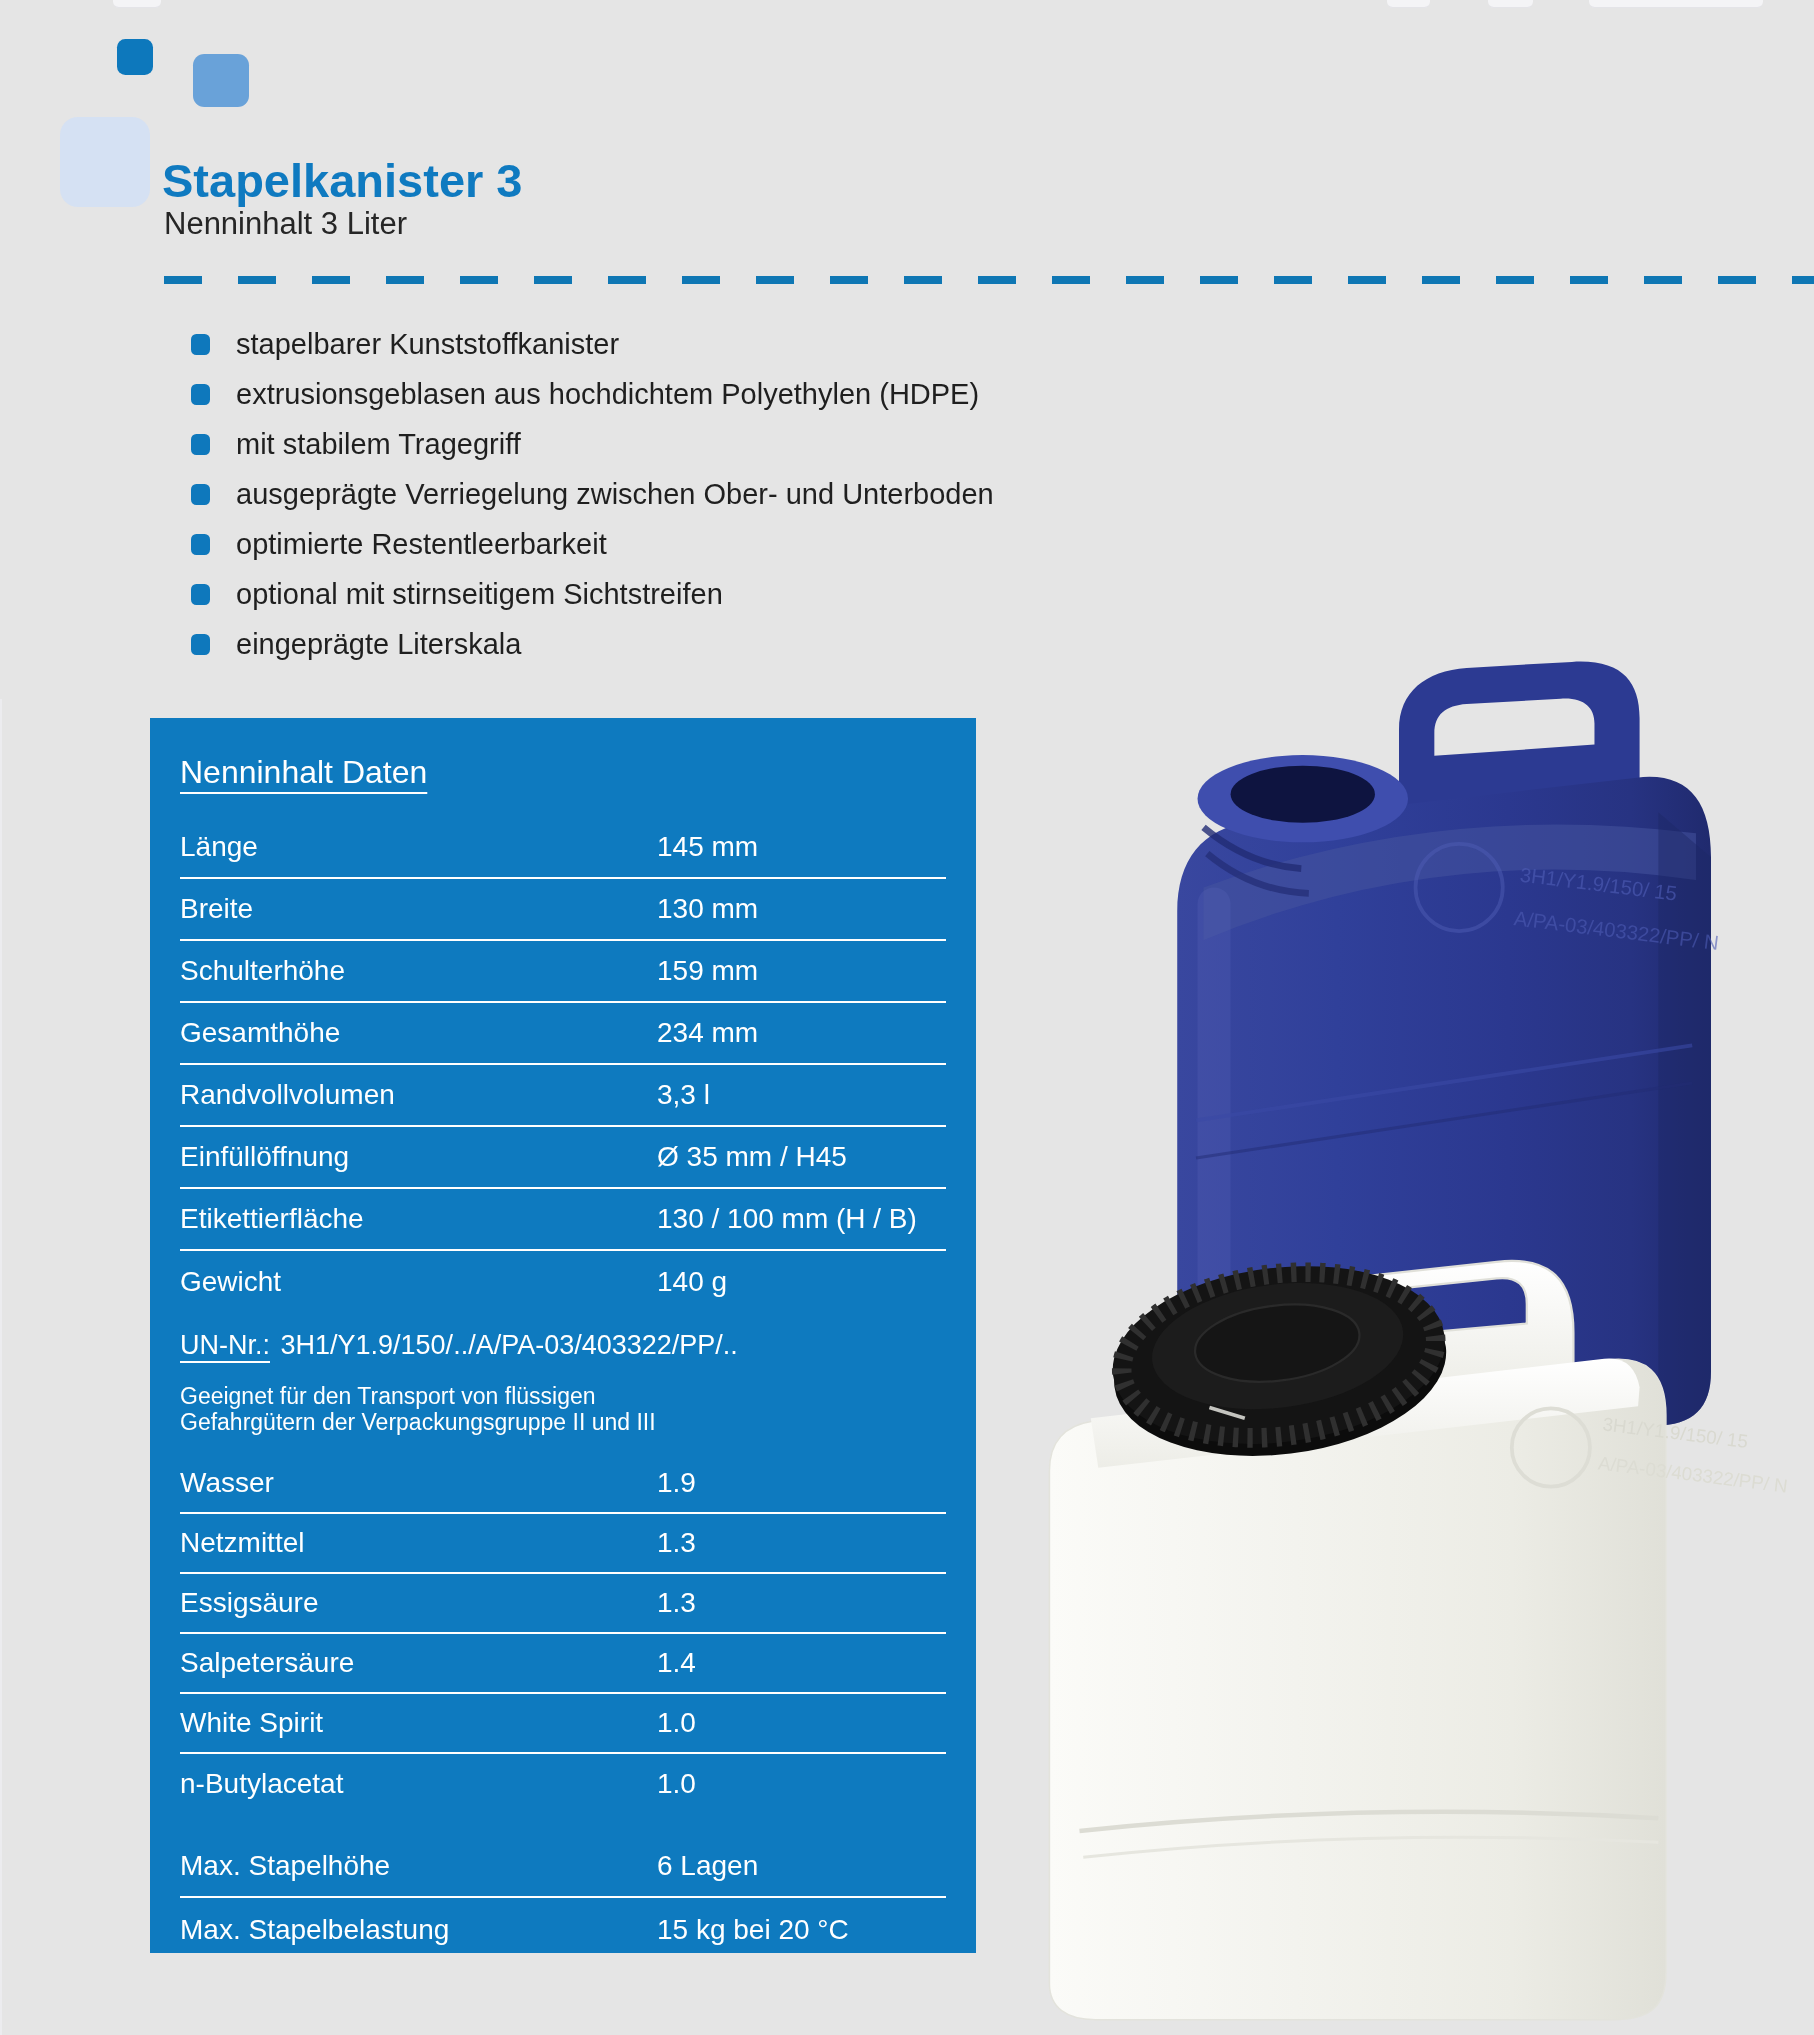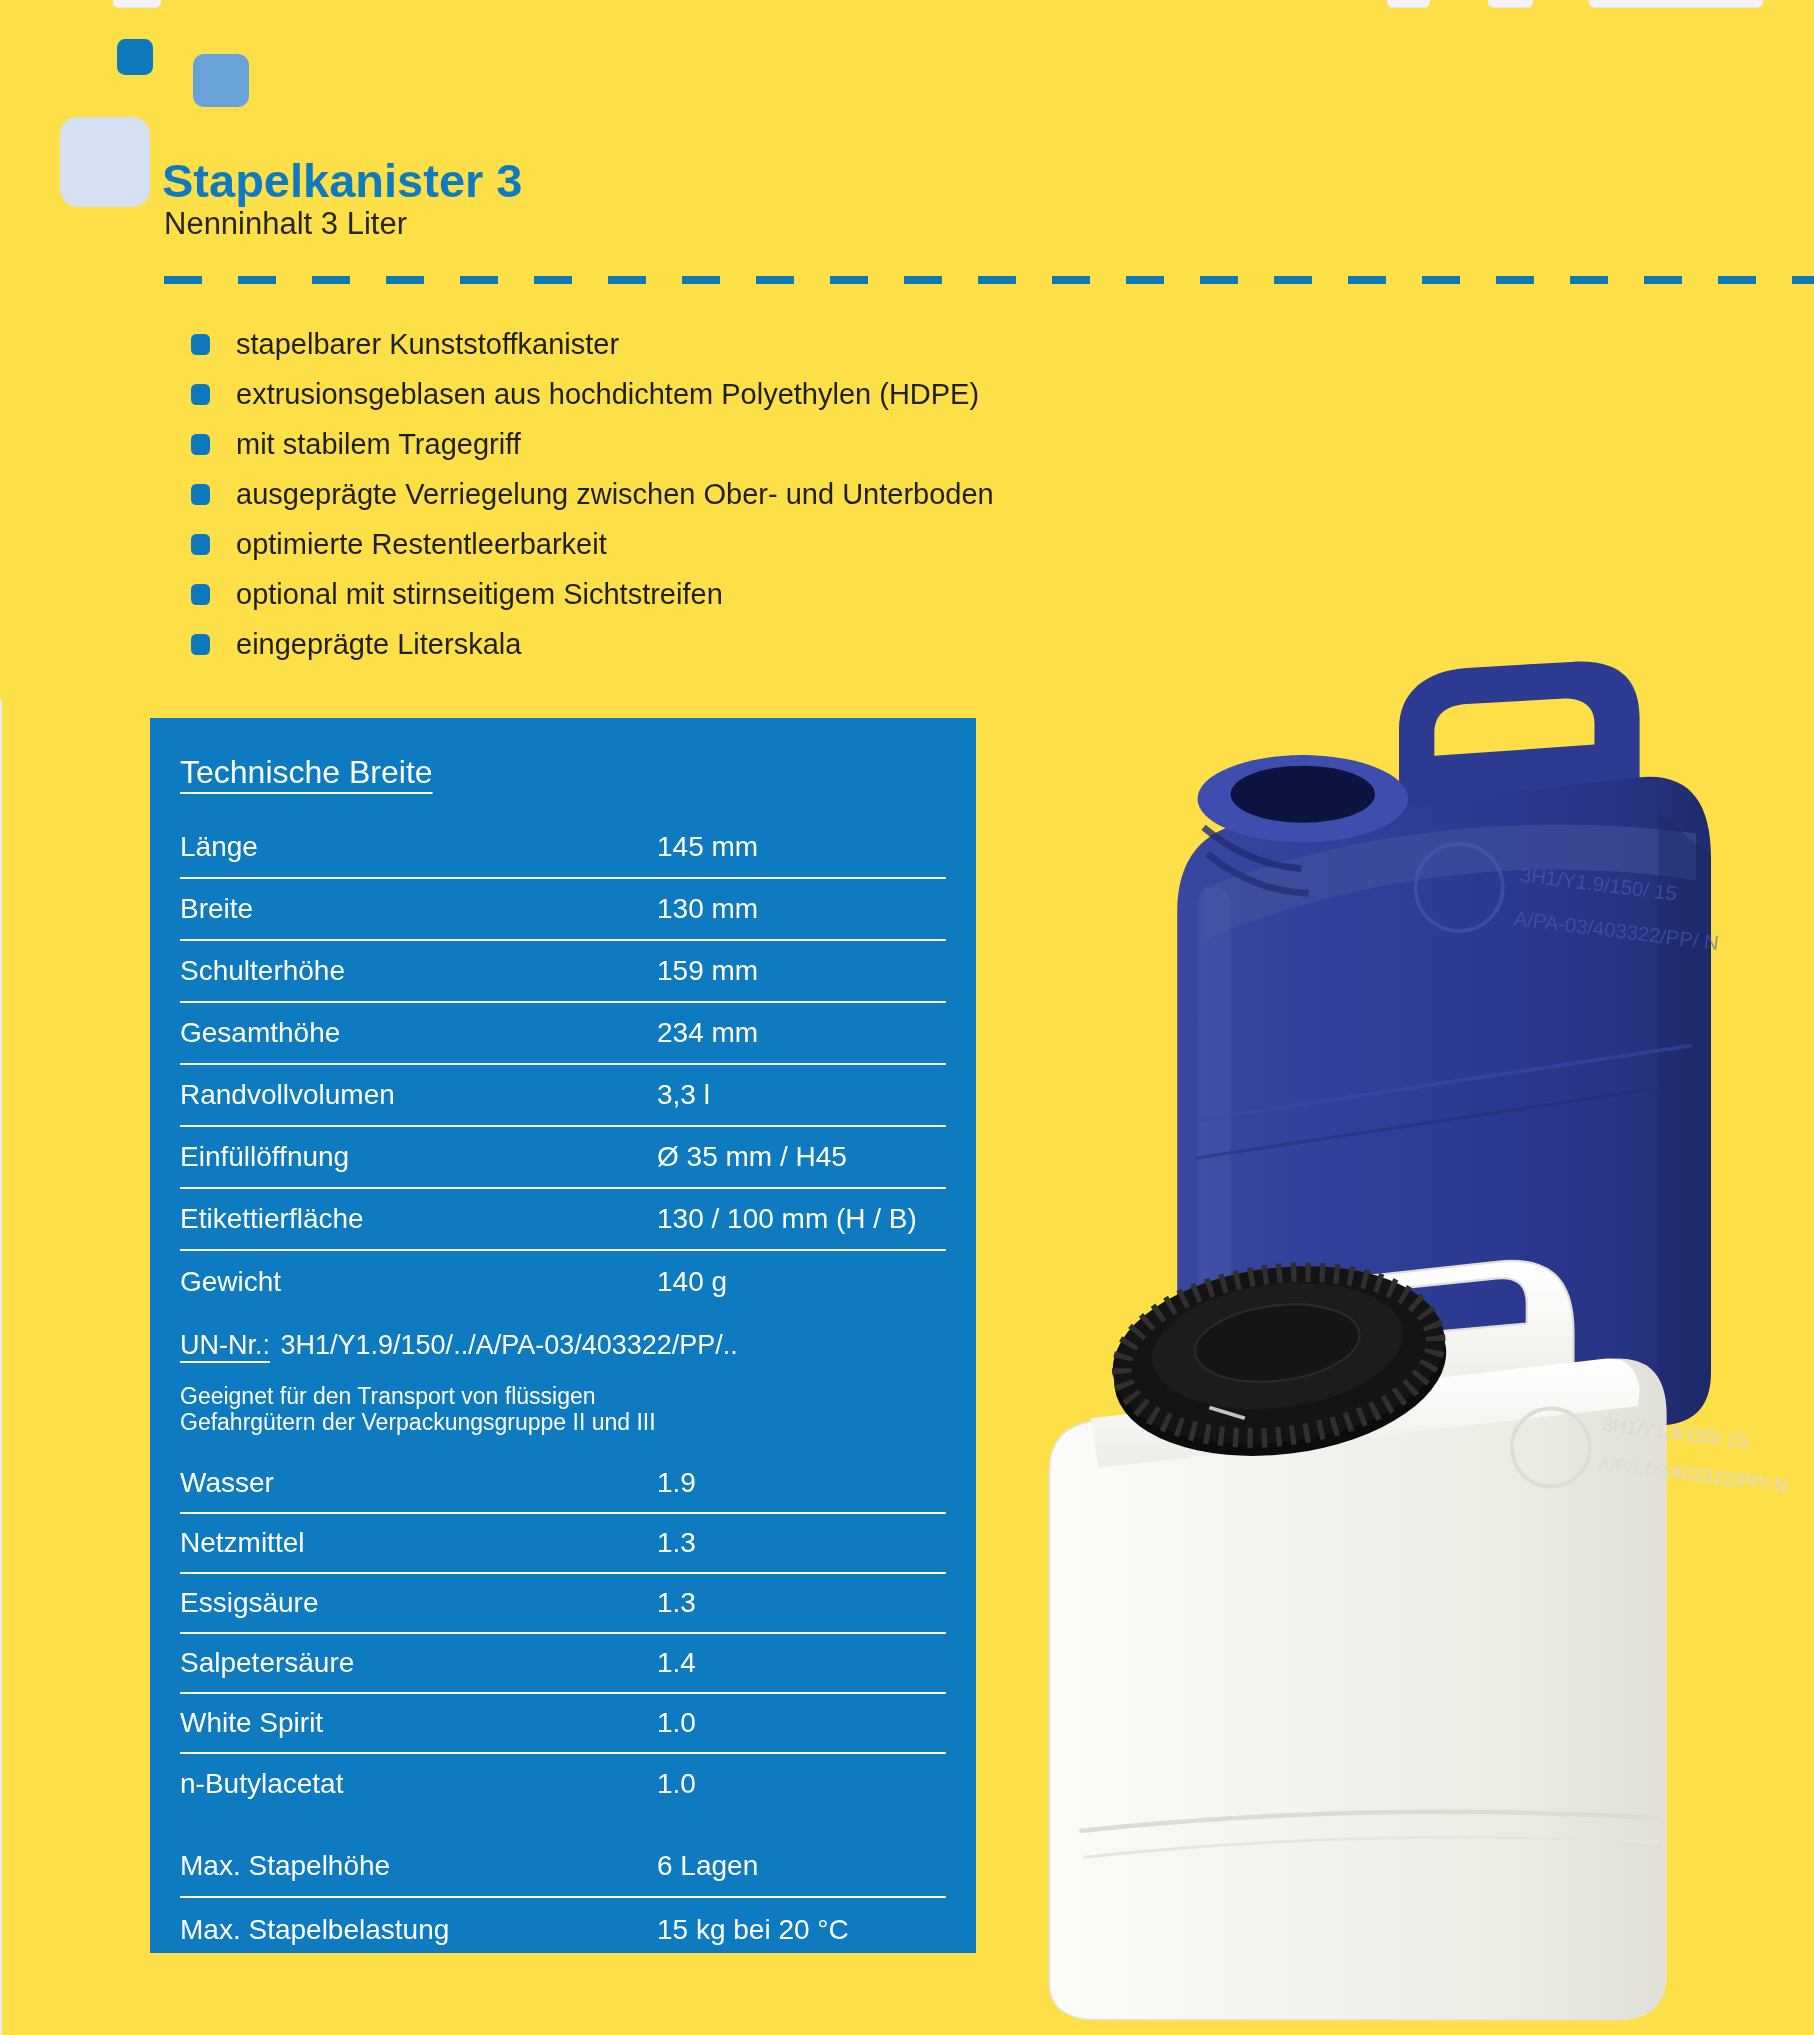--- a/index.html
+++ b/index.html
@@ -1,19 +1,19 @@
 <!DOCTYPE html>
 <html style="font-size:12px"><head>
 <meta charset="utf-8">
 <style>
   html,body{margin:0;padding:0;background:#ffffff;}
   .page{
     position:relative;
     width:1814px;height:2035px;
-    background:#fde047;
+    background:#e5e5e5;
     font-family:"Liberation Sans","DejaVu Sans",sans-serif;
     overflow:hidden;
   }
   
   .toptab{position:absolute;top:0;height:6.8px;background:#f4f4f6;border-bottom:1.5px solid #e4e4e8;border-radius:0 0 6px 6px;}
   .page-edge{position:absolute;left:0;top:699px;bottom:0;width:1.5px;background:#ececef;}
 
   
   .sq{position:absolute;}
   .sq-dark{left:117px;top:39px;width:36px;height:36px;border-radius:8.3px;background:#0d78bc;}
@@ -102,21 +102,21 @@
         <span class="bullet"></span>
         <span class="ftext">optional mit stirnseitigem Sichtstreifen</span>
       </div>
       <div class="feature">
         <span class="bullet"></span>
         <span class="ftext">eingeprägte Literskala</span>
       </div>
     </div>
 
   <div class="panel">
-    <h2>Technische Breite</h2>
+    <h2>Nenninhalt Daten</h2>
     <div id="dim-rows">
         <div class="trow">
           <span class="tlabel">Länge</span>
           <span class="tvalue">145 mm</span>
         </div>
         <div class="trow">
           <span class="tlabel">Breite</span>
           <span class="tvalue">130 mm</span>
         </div>
         <div class="trow">

